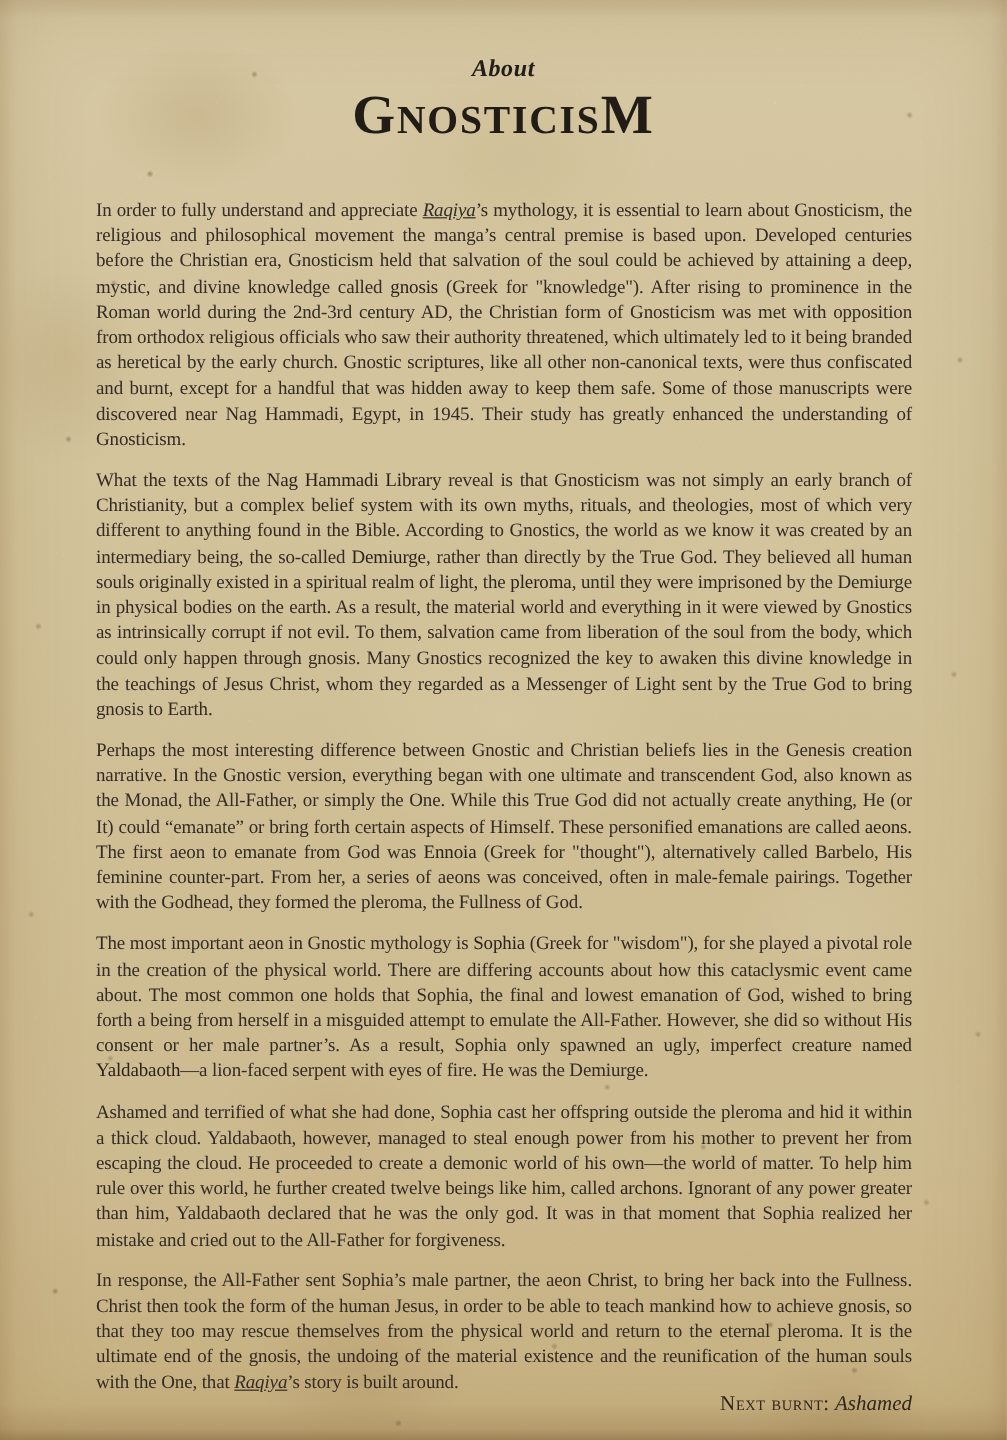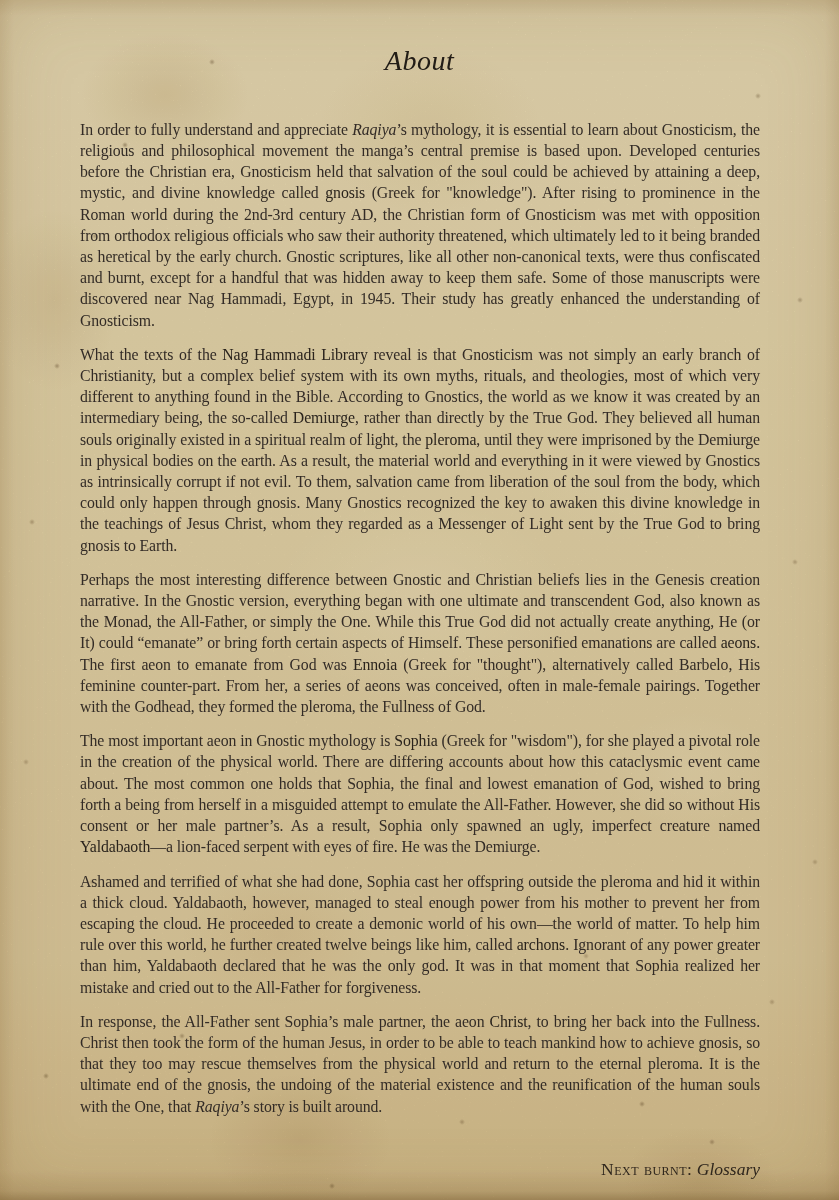--- a/index.html
+++ b/index.html
@@ -76,22 +76,22 @@
     pointer-events: none;
   }
 
   .page-header {
     padding-top: 46px;
     text-align: center;
   }
 
   .title-pre {
     font-style: italic;
-    font-weight: 400;
-    font-size: 28px;
+    font-weight: 700;
+    font-size: 20px;
     letter-spacing: 0.5px;
     color: #27211a;
     line-height: 1.1;
   }
 
   .page-title {
     margin: 2px 0 0 0;
     font-weight: 700;
     font-size: 33px;
     letter-spacing: 1.5px;
@@ -112,21 +112,21 @@
     margin: 0 0 13px 0;
     font-size: 15.8px;
     line-height: 21.2px;
     text-align: justify;
     letter-spacing: -0.1px;
   }
 
   .article p span { white-space: pre-wrap; }
 
   .b { font-weight: 400; color: #2e271f; }
-  .i { font-style: italic; }
+  .i { font-style: italic; text-decoration: underline; }
 
   .page-footer {
     position: absolute;
     right: 79px;
     bottom: 20px;
     font-size: 17.5px;
     color: #2c251d;
   }
 
   .next-label {
@@ -146,29 +146,30 @@
   <svg class="grain" xmlns="http://www.w3.org/2000/svg" width="839" height="1200" aria-hidden="true">
     <filter id="grain-f">
       <feTurbulence type="fractalNoise" baseFrequency="0.55" numOctaves="2" seed="7" result="n"></feTurbulence>
       <feColorMatrix in="n" type="matrix" values="0 0 0 0 0  0 0 0 0 0  0 0 0 0 0  0.9 0.9 0.9 0 0"></feColorMatrix>
     </filter>
     <rect width="839" height="1200" filter="url(#grain-f)" fill="#4a3a1e"></rect>
   </svg>
 
   <header class="page-header">
     <div class="title-pre">About</div>
+    <h1 class="page-title"><span class="cap">G</span><span>NOSTICIS</span><span class="cap">M</span></h1>
   </header>
 
   <article class="article">
     <p><span>In order to fully understand and appreciate </span><span class="i">Raqiya</span><span>’s mythology, it is essential to learn about Gnosticism, the religious and philosophical movement the manga’s central premise is based upon. Developed centuries before the Christian era, Gnosticism held that salvation of the soul could be achieved by attaining a deep, mystic, and divine knowledge called </span><span class="b">gnosis</span><span> (Greek for "knowledge"). After rising to prominence in the Roman world during the 2nd-3rd century AD, the Christian form of Gnosticism was met with opposition from orthodox religious officials who saw their authority threatened, which ultimately led to it being branded as heretical by the early church. Gnostic scriptures, like all other non-canonical texts, were thus confiscated and burnt, except for a handful that was hidden away to keep them safe. Some of those manuscripts were discovered near Nag Hammadi, Egypt, in 1945. Their study has greatly enhanced the understanding of Gnosticism.</span></p>
     <p><span>What the texts of the </span><span class="b">Nag Hammadi Library</span><span> reveal is that Gnosticism was not simply an early branch of Christianity, but a complex belief system with its own myths, rituals, and theologies, most of which very different to anything found in the Bible. According to Gnostics, the world as we know it was created by an intermediary being, the so-called </span><span class="b">Demiurge</span><span>, rather than directly by the True God. They believed all human souls originally existed in a spiritual realm of light, the </span><span class="b">pleroma</span><span>, until they were imprisoned by the Demiurge in physical bodies on the earth. As a result, the material world and everything in it were viewed by Gnostics as intrinsically corrupt if not evil. To them, salvation came from liberation of the soul from the body, which could only happen through gnosis. Many Gnostics recognized the key to awaken this divine knowledge in the teachings of Jesus Christ, whom they regarded as a Messenger of Light sent by the True God to bring gnosis to Earth.</span></p>
     <p><span>Perhaps the most interesting difference between Gnostic and Christian beliefs lies in the Genesis creation narrative. In the Gnostic version, everything began with one ultimate and transcendent God, also known as the Monad, the All-Father, or simply the One. While this True God did not actually create anything, He (or It) could “emanate” or bring forth certain aspects of Himself. These personified emanations are called </span><span class="b">aeons</span><span>. The first aeon to emanate from God was </span><span class="b">Ennoia</span><span> (Greek for "thought"), alternatively called Barbelo, His feminine counter-part. From her, a series of aeons was conceived, often in male-female pairings. Together with the Godhead, they formed the pleroma, the Fullness of God.</span></p>
     <p><span>The most important aeon in Gnostic mythology is </span><span class="b">Sophia</span><span> (Greek for "wisdom"), for she played a pivotal role in the creation of the physical world. There are differing accounts about how this cataclysmic event came about. The most common one holds that Sophia, the final and lowest emanation of God, wished to bring forth a being from herself in a misguided attempt to emulate the All-Father. However, she did so without His consent or her male partner’s. As a result, Sophia only spawned an ugly, imperfect creature named </span><span class="b">Yaldabaoth</span><span>—a lion-faced serpent with eyes of fire. He was the Demiurge.</span></p>
     <p><span>Ashamed and terrified of what she had done, Sophia cast her offspring outside the pleroma and hid it within a thick cloud. Yaldabaoth, however, managed to steal enough power from his mother to prevent her from escaping the cloud. He proceeded to create a demonic world of his own—the world of matter. To help him rule over this world, he further created twelve beings like him, called </span><span class="b">archons</span><span>. Ignorant of any power greater than him, Yaldabaoth declared that he was the only god. It was in that moment that Sophia realized her mistake and cried out to the All-Father for forgiveness.</span></p>
     <p><span>In response, the All-Father sent Sophia’s male partner, the aeon </span><span class="b">Christ</span><span>, to bring her back into the Fullness. Christ then took the form of the human Jesus, in order to be able to teach mankind how to achieve gnosis, so that they too may rescue themselves from the physical world and return to the eternal pleroma. It is the ultimate end of the gnosis, the undoing of the material existence and the reunification of the human souls with the One, that </span><span class="i">Raqiya</span><span>’s story is built around.</span></p>
   </article>
 
   <footer class="page-footer">
     <span class="next-label">Next burnt:</span>
-    <span class="next-target">Glossary</span>
+    <span class="next-target">Ashamed</span>
   </footer>
 
 </div>
 
 </body></html>

